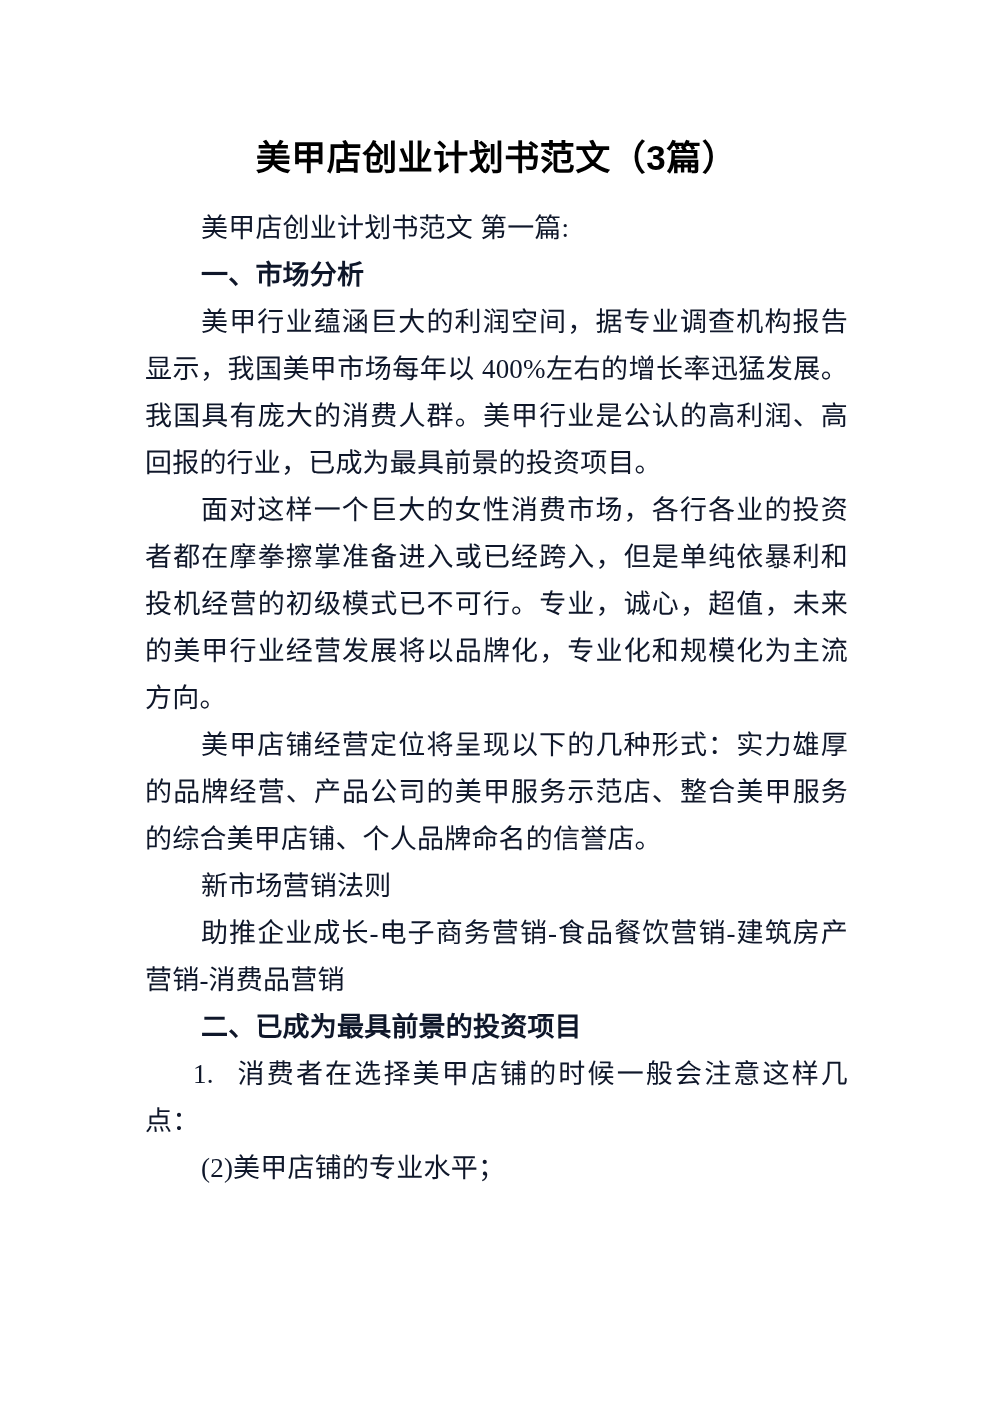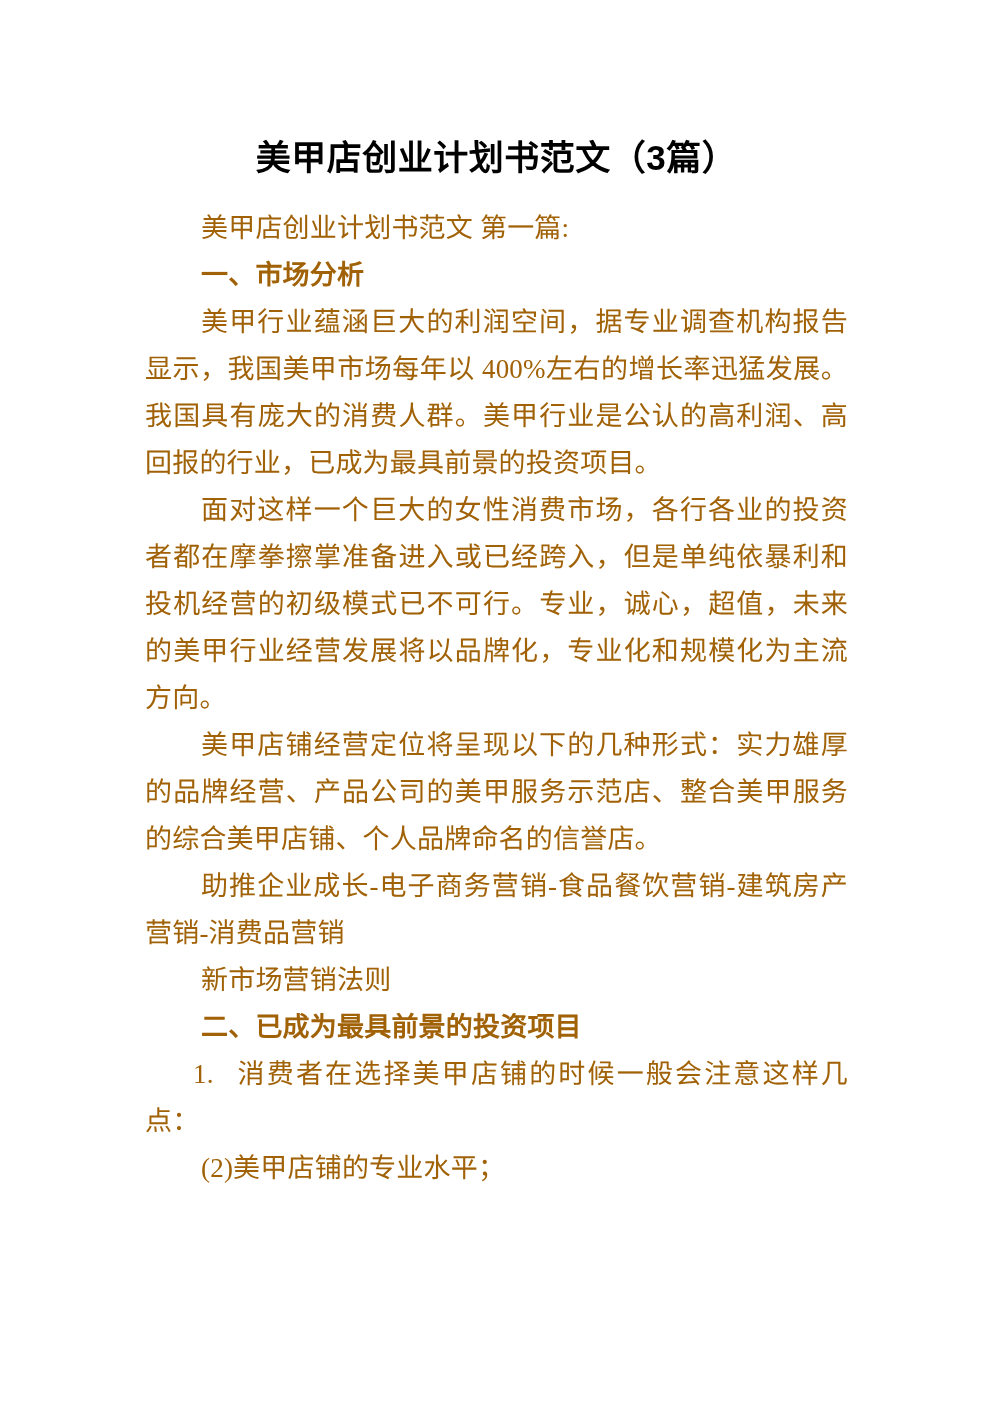--- a/index.html
+++ b/index.html
@@ -39,21 +39,21 @@
     margin: 0;
     padding-top: 117px;
     white-space: pre;
   }
 
   
   .body-block {
     font-family: "Liberation Serif", "DejaVu Serif", serif;
     font-size: 27px;
     line-height: 47px;
-    color: #a16207;
+    color: #0f172a;
     text-align: justify;
     text-justify: inter-character;
     margin: 0;
     word-break: break-all;
     letter-spacing: 0.2px;
   }
 
   
   .lead-line {
     margin-top: 22px;
@@ -103,23 +103,23 @@
     <p class="body-block lead-line">美甲店创业计划书范文 第一篇:</p>
 
     <p class="body-block heading-line">一、市场分析</p>
 
     <p class="body-block para">美甲行业蕴涵巨大的利润空间，据专业调查机构报告显示，我国美甲市场每年以 400%左右的增长率迅猛发展。我国具有庞大的消费人群。美甲行业是公认的高利润、高回报的行业，已成为最具前景的投资项目。</p>
 
     <p class="body-block para">面对这样一个巨大的女性消费市场，各行各业的投资者都在摩拳擦掌准备进入或已经跨入，但是单纯依暴利和投机经营的初级模式已不可行。专业，诚心，超值，未来的美甲行业经营发展将以品牌化，专业化和规模化为主流方向。</p>
 
     <p class="body-block para">美甲店铺经营定位将呈现以下的几种形式：实力雄厚的品牌经营、产品公司的美甲服务示范店、整合美甲服务的综合美甲店铺、个人品牌命名的信誉店。</p>
 
+    <p class="body-block plain-line">新市场营销法则</p>
+
     <p class="body-block para">助推企业成长-电子商务营销-食品餐饮营销-建筑房产营销-消费品营销</p>
-
-    <p class="body-block plain-line">新市场营销法则</p>
 
 
     <p class="body-block heading-line">二、已成为最具前景的投资项目</p>
 
     <p class="body-block numbered-item"><span class="nowrap-seg"><span>1.</span><span class="num-gap"></span></span><span>消费者在选择美甲店铺的时候一般会注意这样几点：</span></p>
 
     <p class="body-block sub-item">(2)美甲店铺的专业水平；</p>
 
   </div>
 </div>

